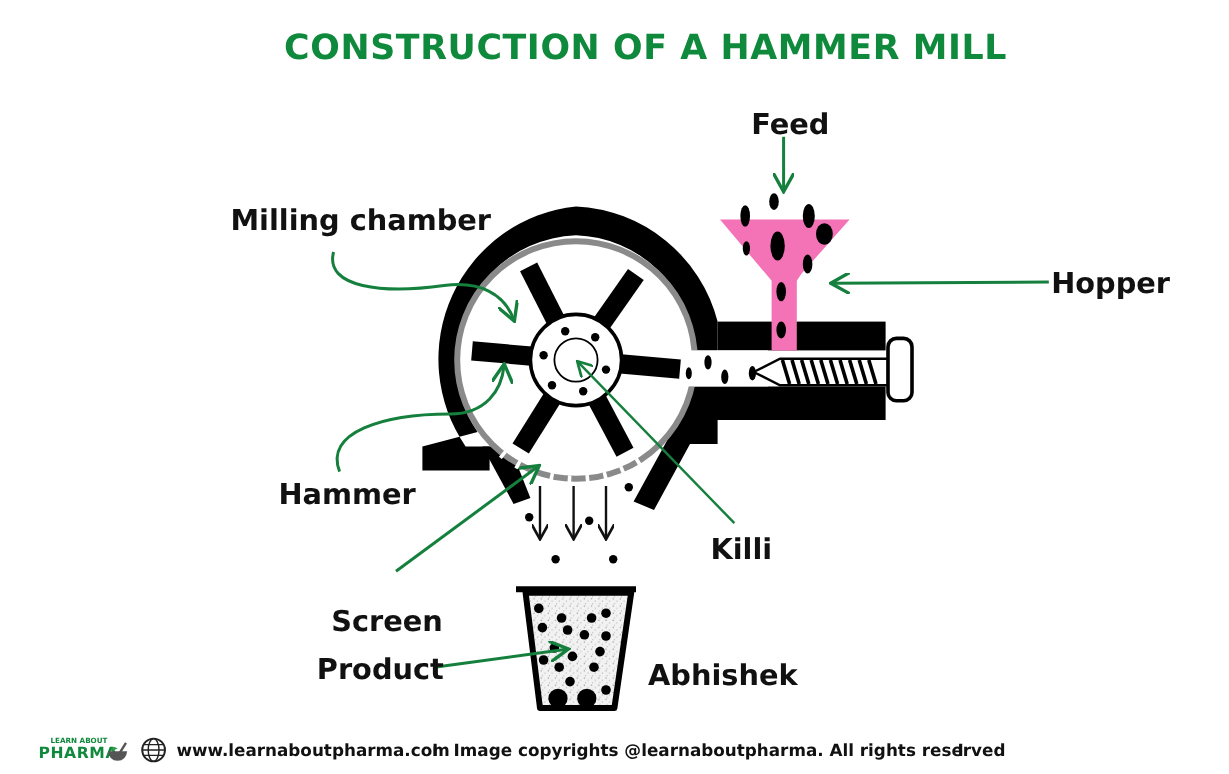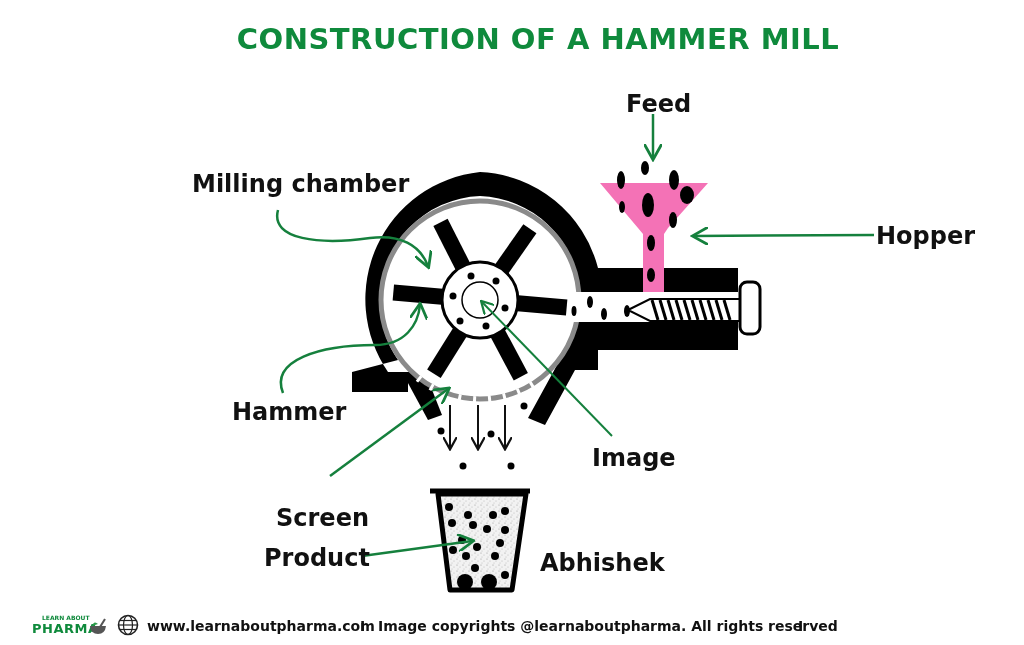--- a/index.html
+++ b/index.html
@@ -163,21 +163,21 @@
     <line x1="612" y1="436" x2="482" y2="302" stroke-width="2" marker-end="url(#ah)"></line>
     <line x1="330" y1="476" x2="448" y2="389" marker-end="url(#ah)"></line>
     <line x1="362" y1="556" x2="472" y2="541" marker-end="url(#ah)"></line>
   </g>
 </svg>
 
 <div class="label" style="left:626px; top:90px;">Feed</div>
 <div class="label" style="left:192px; top:170px;">Milling chamber</div>
 <div class="label" style="left:876px; top:222px;">Hopper</div>
 <div class="label" style="left:232px; top:398px;">Hammer</div>
-<div class="label" style="left:592px; top:444px;">Image</div>
+<div class="label" style="left:592px; top:444px;">Killi</div>
 <div class="label" style="left:276px; top:504px;">Screen</div>
 <div class="label" style="left:264px; top:544px;">Product</div>
 <div class="label" style="left:540px; top:549px;">Abhishek</div>
 
 <div class="logo">
   <span class="logo-top">LEARN ABOUT</span>
   <span class="logo-main">PHARMA</span>
   <svg style="position:absolute; left:56px; top:4px;" width="20" height="18" viewBox="0 0 20 18">
     <path d="M2 8 H18 Q17 16 10 16 Q3 16 2 8 Z" fill="#555"></path>
     <line x1="12" y1="9" x2="17" y2="1" stroke="#555" stroke-width="2"></line>

